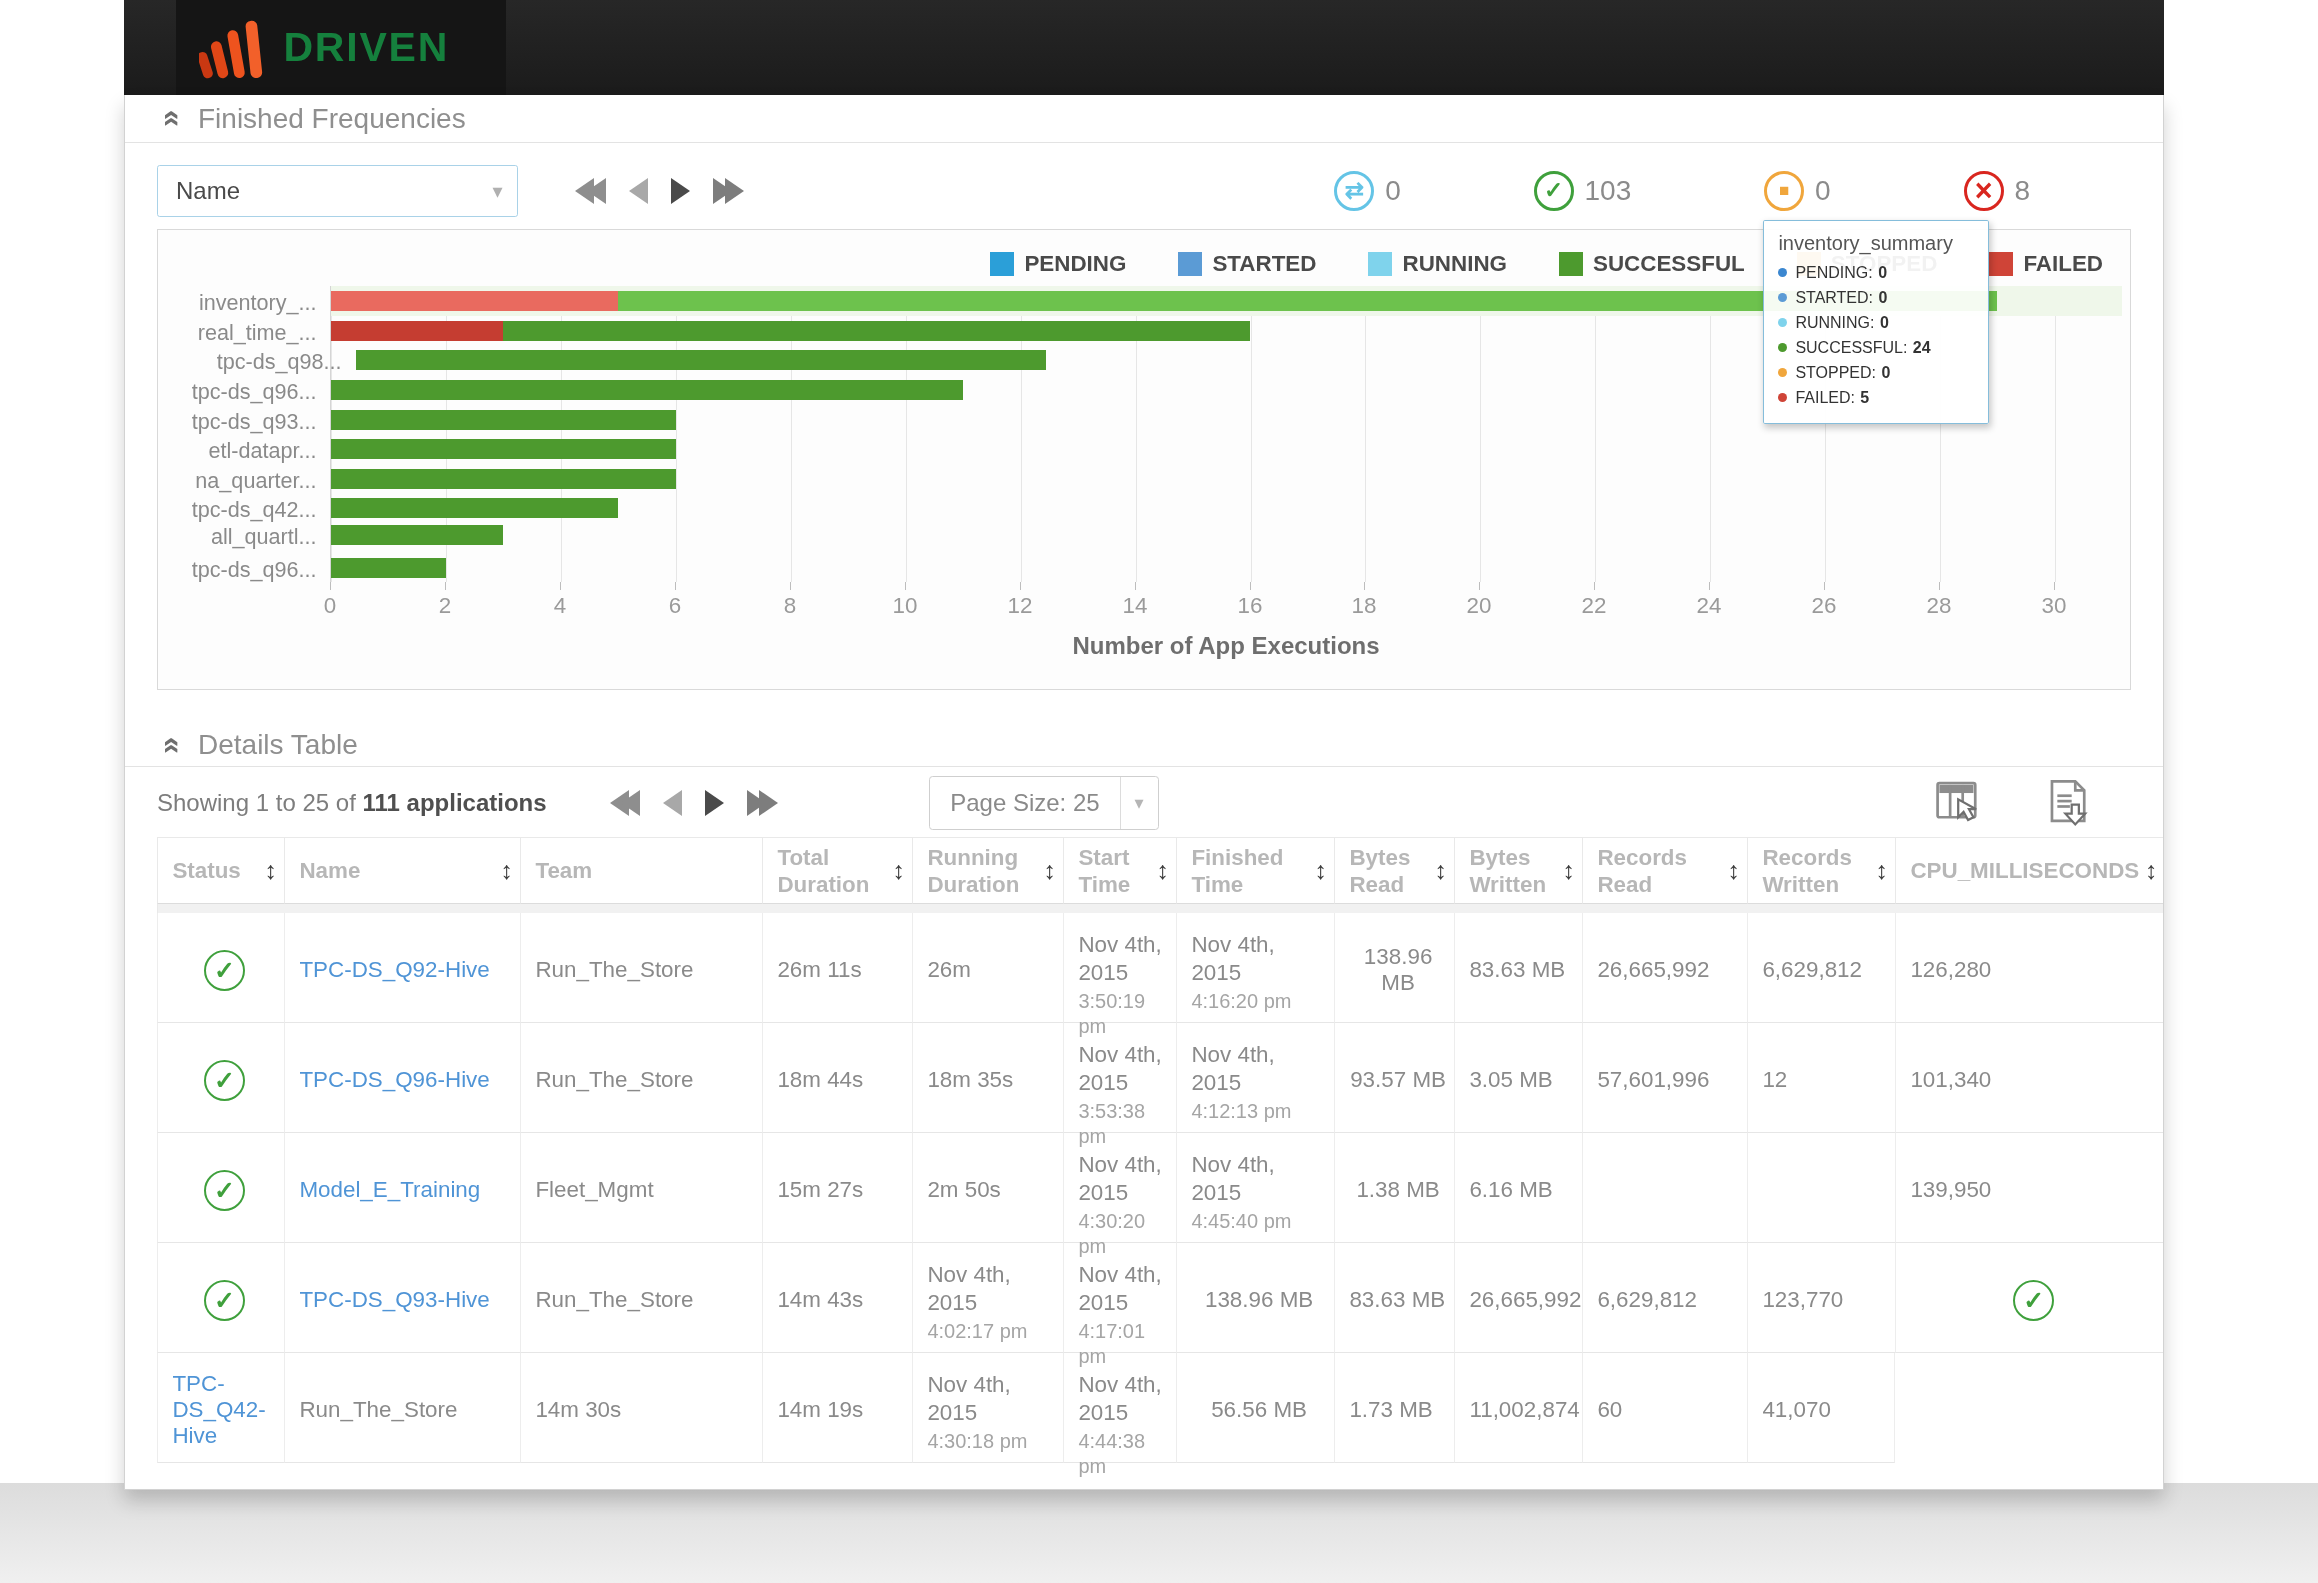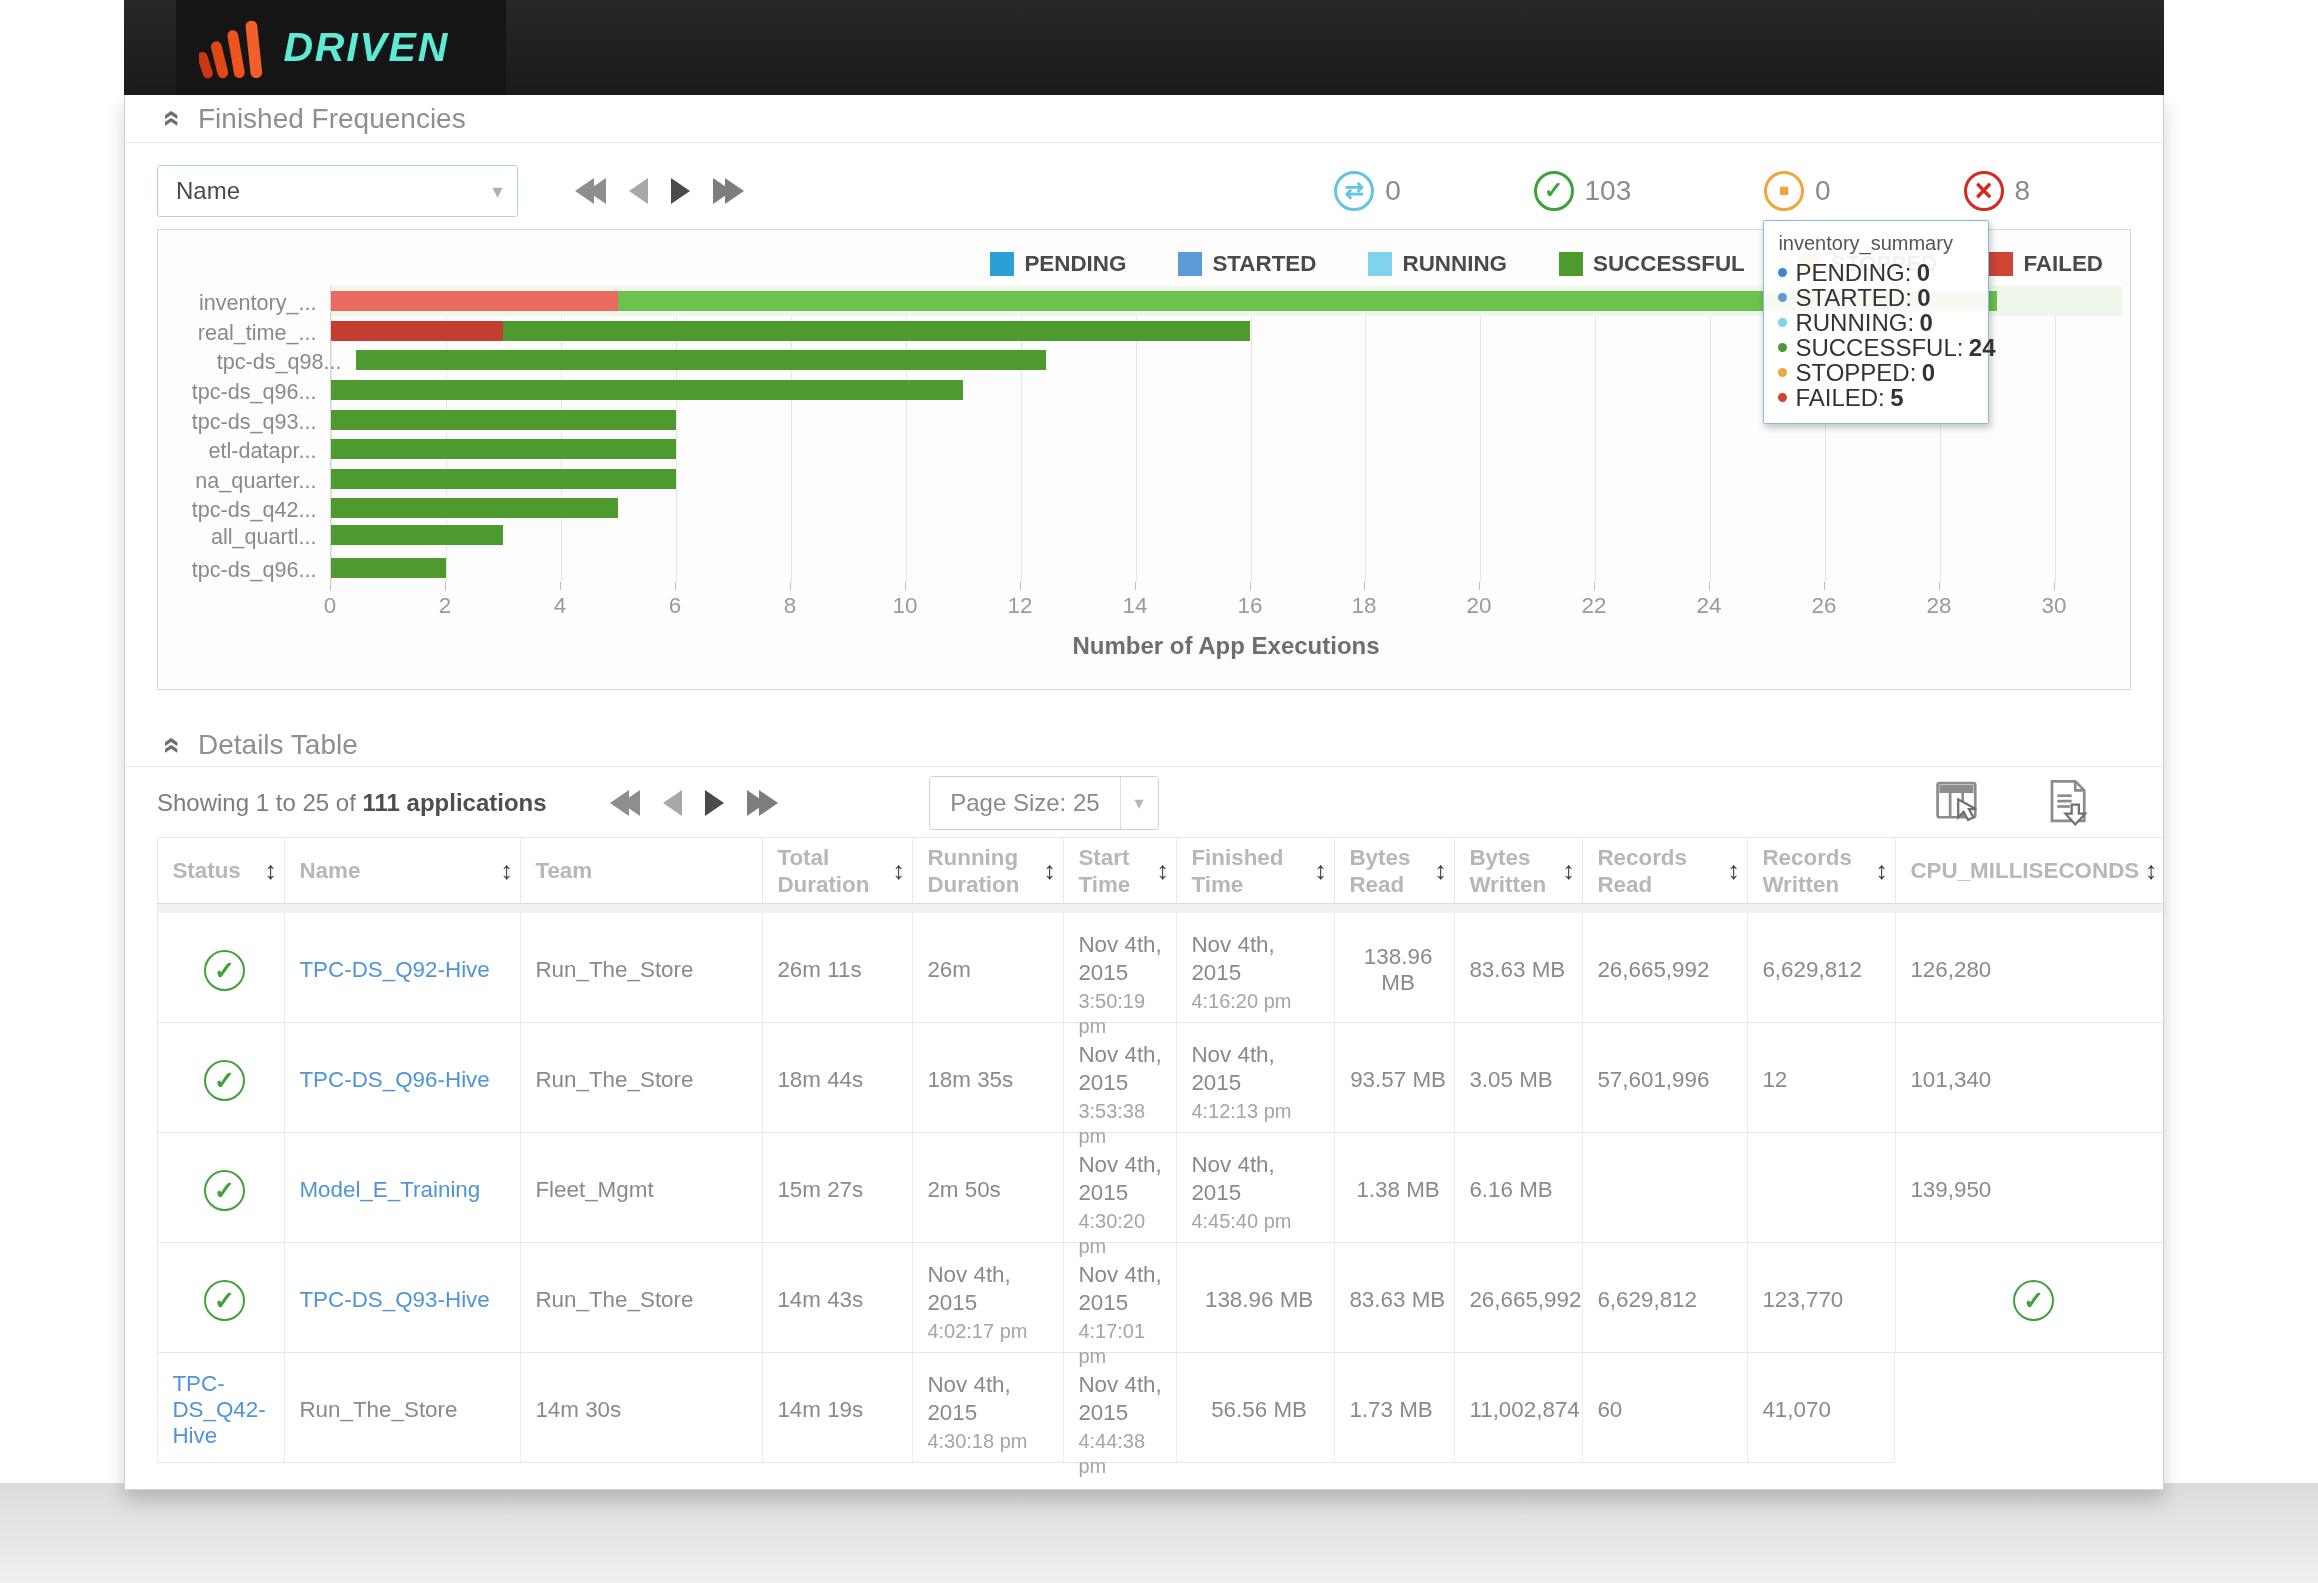--- a/index.html
+++ b/index.html
@@ -6,21 +6,21 @@
   html,body { width:2319px; height:1583px; background:#ffffff; font-family:"Liberation Sans", sans-serif; overflow:hidden; position:relative; }
 
   .page-bg-bottom { position:absolute; left:0; top:1483px; width:2319px; height:100px;
     background:linear-gradient(#dcdcdc, #f0f0f0); }
 
   #app { position:absolute; left:124px; top:0; width:2040px; z-index:2; }
 
   
   .topbar { height:95px; background:linear-gradient(#272727,#1b1b1b); display:flex; align-items:center; }
   .logo-block { margin-left:52px; width:330px; height:95px; background:#151515; display:flex; align-items:center; padding-left:23px; }
-  .logo-text { color:#5eead4; font-size:41px; font-weight:bold; letter-spacing:1.8px; margin-left:14.4px;font-style:italic; }
+  .logo-text { color:#15803d; font-size:41px; font-weight:bold; letter-spacing:1.8px; margin-left:14.4px; }
 
   
   .content { position:relative; background:#ffffff; border:0.9px solid #d2d2d2; border-top:none; height:1395px; overflow:hidden;
     box-shadow:0 10.8px 18px rgba(0,0,0,0.18); }
 
   .section-head { height:48px; display:flex; align-items:center; padding-left:32px; border-bottom:0.9px solid #e3e3e3; }
   .collapse-chev { color:#6f6f6f; font-size:30.5px; font-weight:bold; transform:rotate(90deg); display:inline-block; width:32px; text-align:center; }
   .section-title { color:#8f8f8f; font-size:28px; font-weight:400; margin-left:9px; }
 
   
@@ -59,21 +59,21 @@
   .bar-seg { height:100%; }
   .tick-row { position:relative; margin-left:172px; width:1792px; height:43px; }
   .tick-mark { position:absolute; top:0; width:0.9px; height:8px; background:#bdbdbd; }
   .tick-label { position:absolute; top:10.8px; transform:translateX(-50%); color:#9a9a9a; font-size:22.4px; }
   .xlabel { margin-left:172px; width:1792px; text-align:center; color:#6e6e6e; font-size:24px; font-weight:bold; margin-top:7.2px; }
 
   
   .chart-tooltip { position:absolute; left:1638px; top:125px; width:226px; background:rgba(255,255,255,0.93);
     border:1.8px solid #85bddb; border-radius:1.8px; box-shadow:1.8px 3.6px 7.2px rgba(0,0,0,0.22); padding:10.8px 12.6px 12.6px 14.4px; z-index:10; }
   .tt-title { color:#555; font-size:20px; margin-bottom:5.4px; }
-  .tt-item { display:flex; align-items:center; font-size:24px; color:#333; line-height:25px; }
+  .tt-item { display:flex; align-items:center; font-size:16px; color:#333; line-height:25px; }
   .tt-dot { width:9px; height:9px; border-radius:50%; margin-right:8px; flex:none; }
   .tt-val { font-weight:bold; margin-left:5.4px; }
 
   
   .details-head { margin-top:34px; height:43px; display:flex; align-items:center; padding-left:32px; border-bottom:0.9px solid #e3e3e3; }
   .table-toolbar { height:61px; margin:5.4px 32px 0 32px; display:flex; align-items:center; }
   .showing { color:#7d7d7d; font-size:24px; }
   .showing b { color:#4f4f4f; }
   .pagesize-box { margin-left:151px; height:54px; border:0.9px solid #cfcfcf; border-radius:3.6px; display:flex; align-items:stretch; background:#fff; cursor:pointer; }
   .pagesize-label { display:flex; align-items:center; padding:0 20px; color:#8a8a8a; font-size:24px; }

